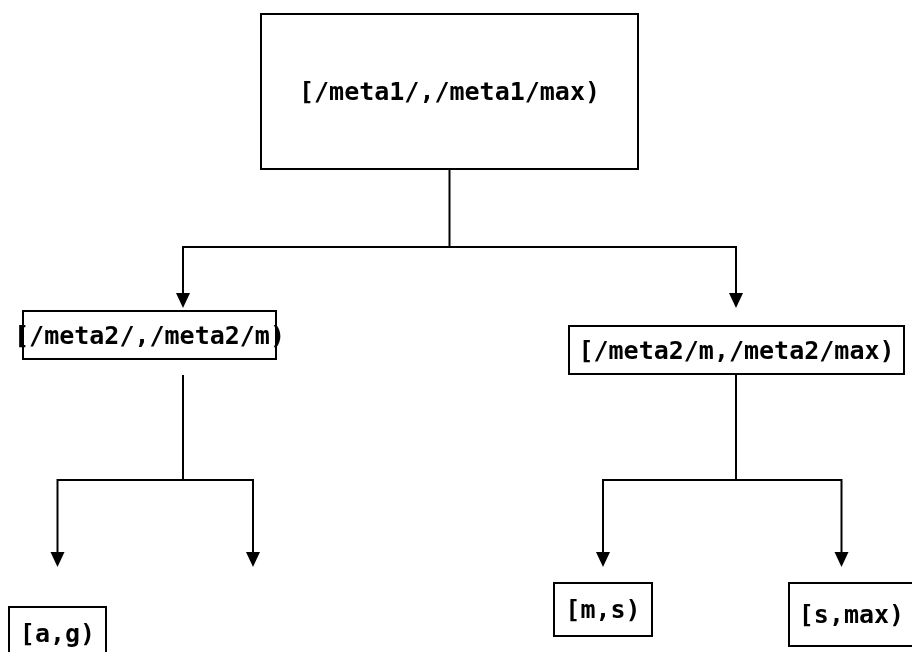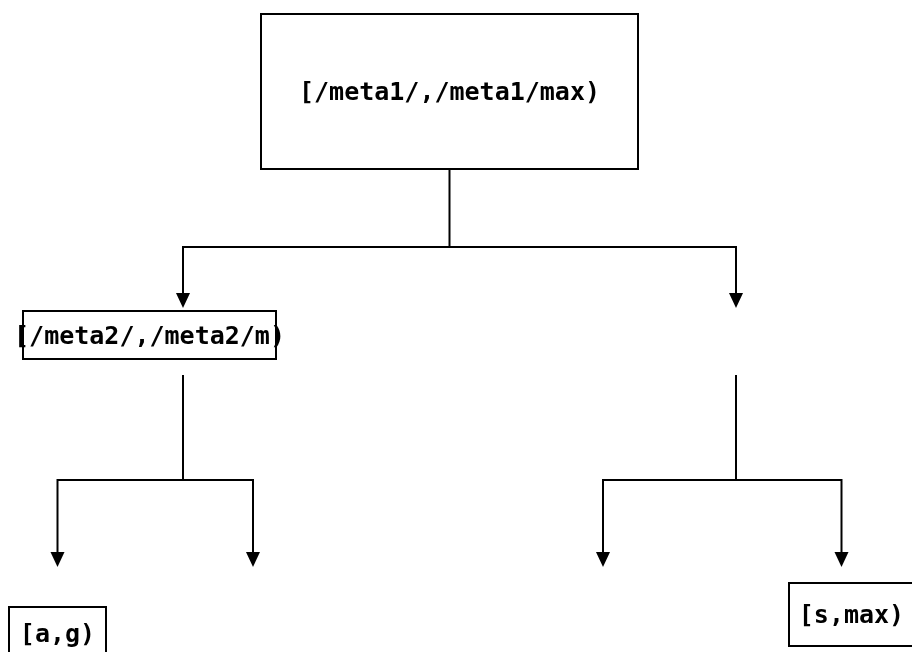--- a/index.html
+++ b/index.html
@@ -84,20 +84,22 @@
     <path d="M603 479 V553"></path>
     <path d="M841.5 479 V553"></path>
     <polygon points="596,552 610,552 603,567"></polygon>
     <polygon points="834.5,552 848.5,552 841.5,567"></polygon>
   </svg>
 
   <div class="node node-root">[/meta1/,/meta1/max)</div>
 
   <div class="node node-l2a">[/meta2/,/meta2/m)</div>
 
+  <div class="node node-l2b">[/meta2/m,/meta2/max)</div>
 
   <div class="node node-leaf0">[a,g)</div>
 
 
+  <div class="node node-leaf2">[m,s)</div>
 
   <div class="node node-leaf3">[s,max)</div>
 
 </div>
 
 </body></html>

